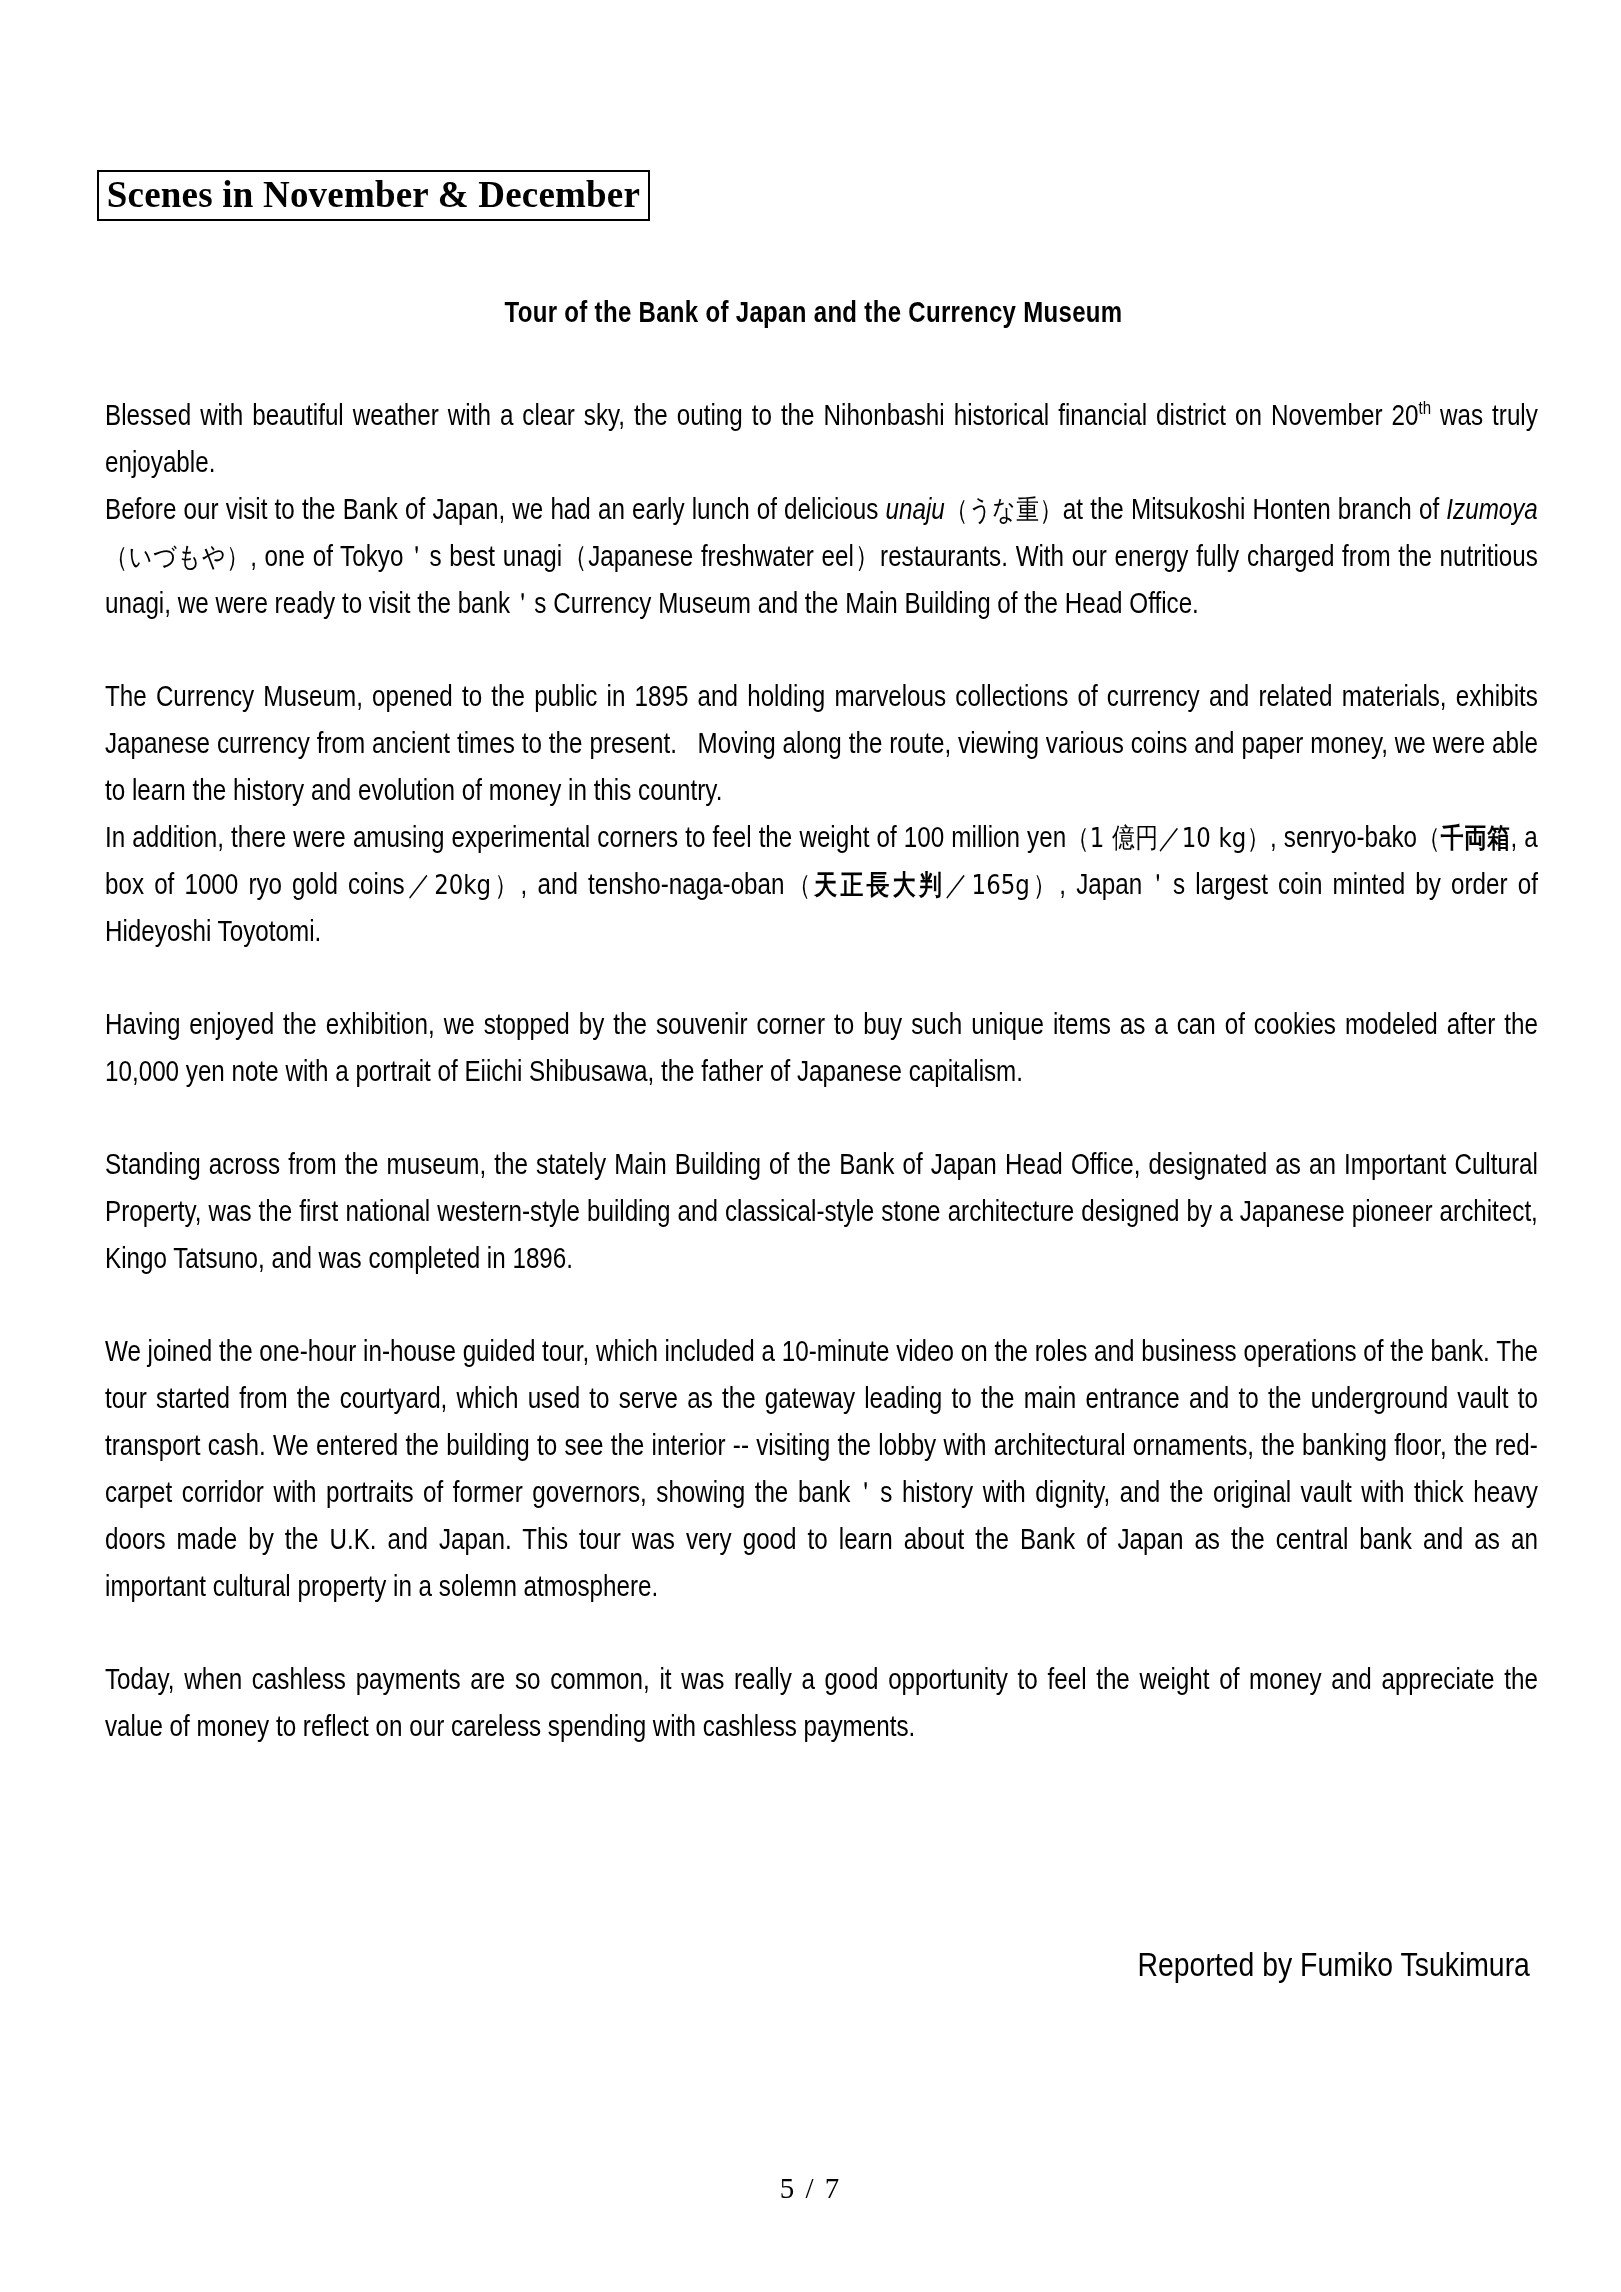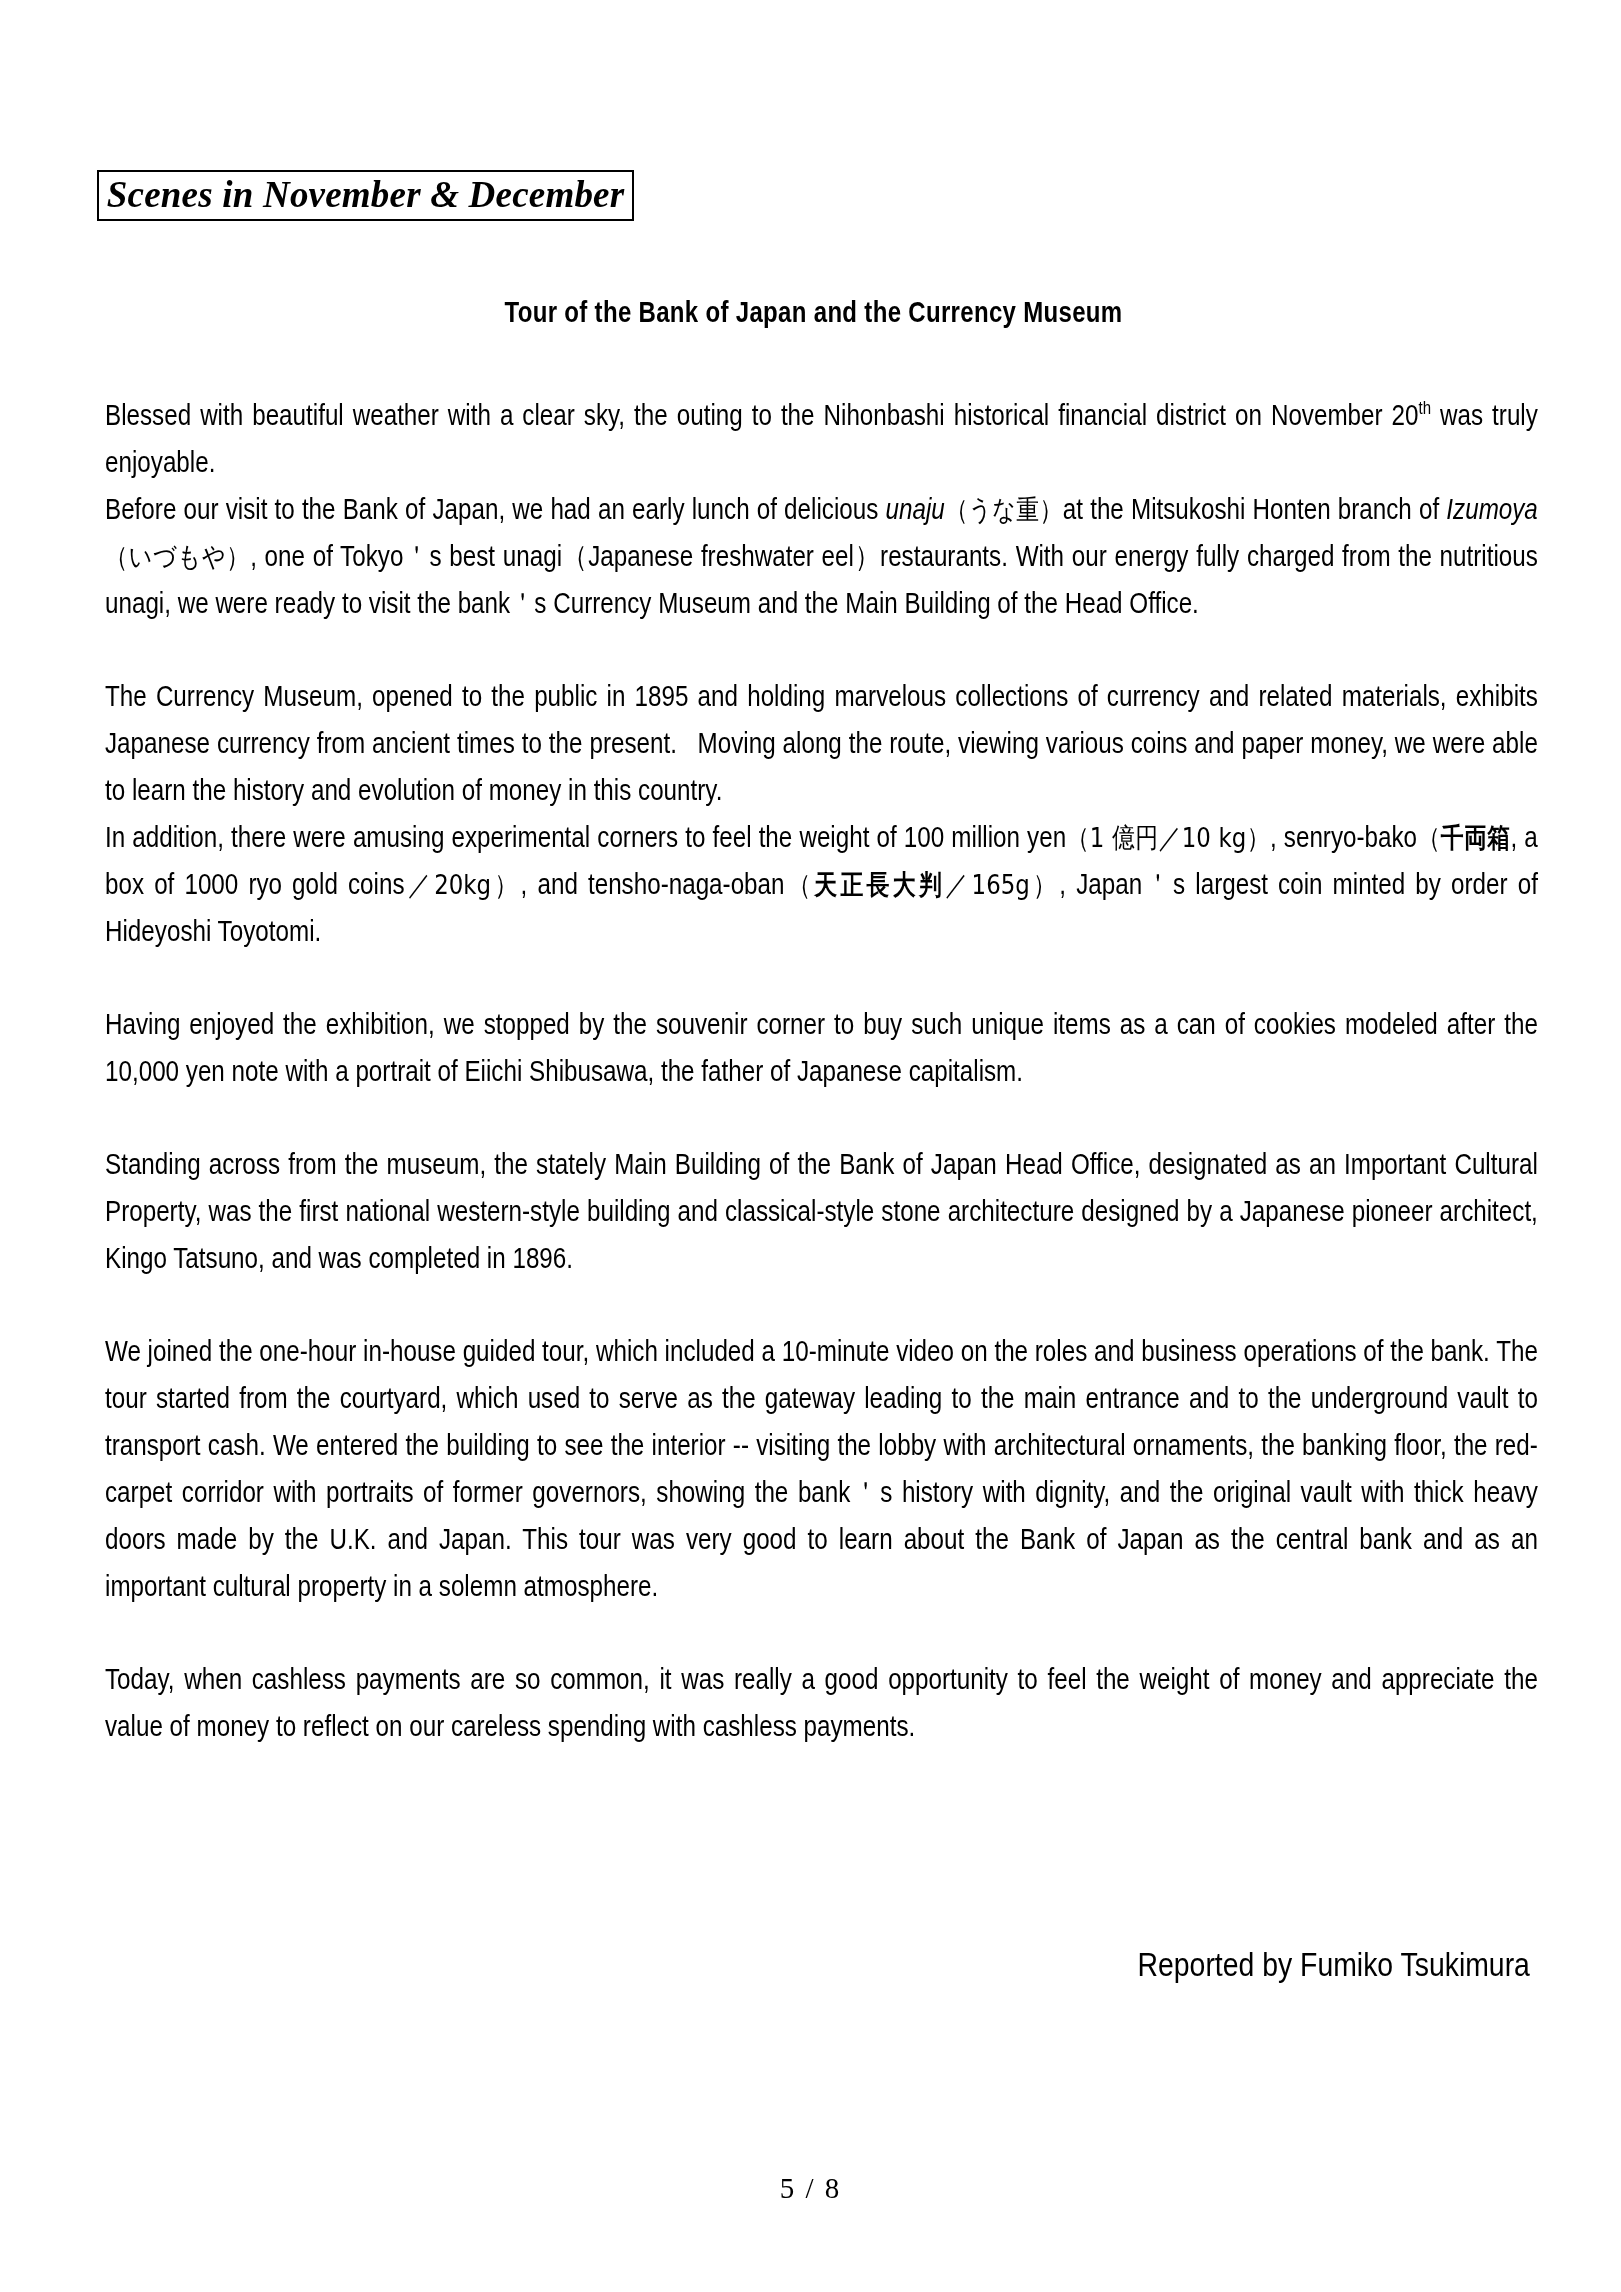--- a/index.html
+++ b/index.html
@@ -38,21 +38,20 @@
     top: 170px;
     border: 2.9px solid #000000;
     padding: 2px 7.8px 4.9px 7.8px;
     box-sizing: border-box;
     height: 51px;
     display: flex;
     align-items: center;
   }
   .section-header-text {
     font-family: "Liberation Serif", "DejaVu Serif", serif;
-    font-style: italic;
     font-weight: bold;
     font-size: 37px;
     line-height: 39px;
     letter-spacing: 0.2px;
     white-space: nowrap;
     text-align: right;
   }
 
   
   .article-title {
@@ -185,15 +184,15 @@
       </div>
 
     </div>
 
     <div class="signature">
       <span class="signature-inner">Reported by Fumiko Tsukimura</span>
     </div>
 
   </div>
 
-  <div class="page-number">5 / 8</div>
+  <div class="page-number">5 / 7</div>
 </div>
 
 
 </body></html>

